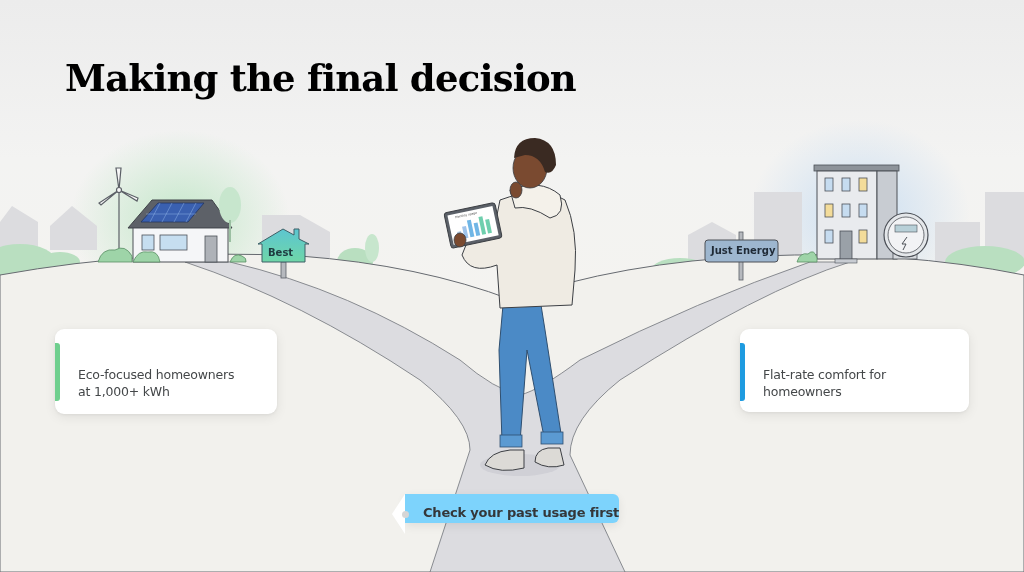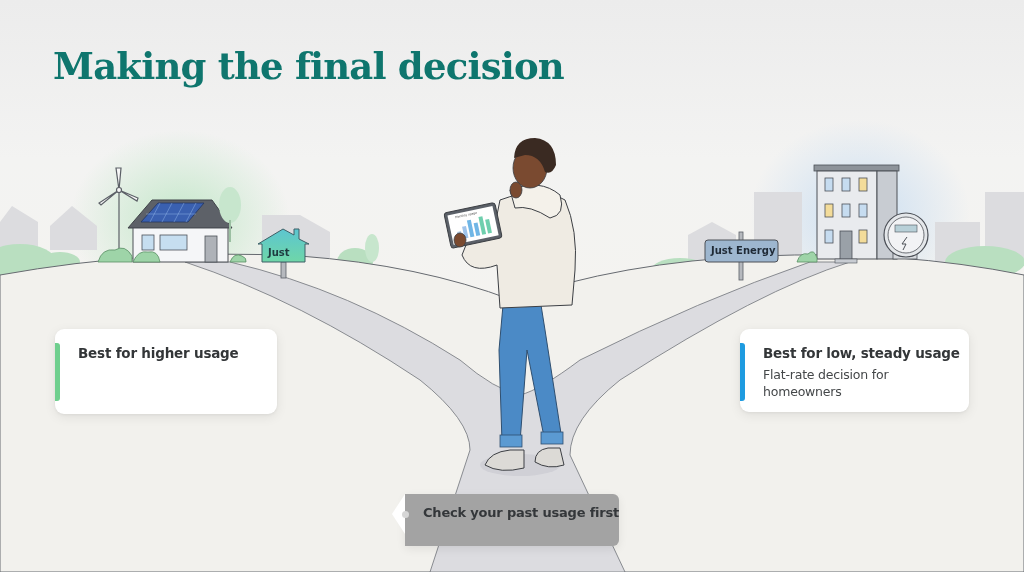--- a/index.html
+++ b/index.html
@@ -7,45 +7,45 @@
     width: 1024px; height: 572px; overflow: hidden; position: relative;
     background: #f2f1ee;
     font-family: "DejaVu Sans", sans-serif;
   }
   .scene {
     position: absolute; left: 0; top: 0; width: 1024px; height: 572px;
     background: linear-gradient(#ececec 0px, #f3f3f2 160px, #f4f3f0 300px, #f1f0ec 572px);
   }
   svg.art { position: absolute; left: 0; top: 0; }
   .title {
-    position: absolute; left: 53px; top: 44px; margin: 0;
+    position: absolute; left: 53px; top: 44px; margin: 12px;
     font-family: "DejaVu Serif", serif; font-weight: bold;
-    font-size: 37px; letter-spacing: -0.8px; color: #0f766e; text-align: right;
+    font-size: 37px; letter-spacing: -0.8px; color: #000000; text-align: right;
   }
   .card {
     position: absolute; background: #ffffff; border-radius: 9px;
     box-shadow: 0 3px 12px rgba(0,0,0,0.08), 0 1px 3px rgba(0,0,0,0.05);
   }
   .card .bar {
     position: absolute; left: 0; top: 14px; width: 5px; height: 58px;
     border-radius: 0 3px 3px 0;
   }
   .card .head {
     position: absolute; font-size: 13.5px; font-weight: bold; color: #333638;
     white-space: nowrap; letter-spacing: -0.2px;
   }
   .card .sub {
     position: absolute; font-size: 12.5px; color: #444749; line-height: 17px;
     letter-spacing: -0.2px;
   }
   .card-left { left: 55px; top: 329px; width: 222px; height: 85px; }
   .card-right { left: 740px; top: 329px; width: 229px; height: 83px; }
   .tag {
-    position: absolute; left: 405px; top: 494px; width: 214px; height: 52px;
-    background: #a3a3a3; border-radius: 0 6px 6px 0;
+    position: absolute; left: 405px; top: 494px; width: 214px; height: 29px;
+    background: #7dd3fc; border-radius: 0 6px 6px 0;
     box-shadow: 0 3px 10px rgba(0,0,0,0.08);
   }
   .tag::before {
     content: ""; position: absolute; left: -13px; top: 0;
     border-top: 20px solid transparent; border-bottom: 20px solid transparent;
     border-right: 13px solid #ffffff;
   }
   .tag .dot {
     position: absolute; left: -3px; top: 17px; width: 7px; height: 7px;
     border-radius: 50%; background: #d6d6d6;
@@ -208,37 +208,39 @@
         <rect x="462" y="224" width="4" height="12" fill="#9fc3ea"></rect>
         <rect x="468" y="219" width="4" height="17" fill="#6fb6e6"></rect>
         <rect x="474" y="223" width="4" height="13" fill="#6fb6e6"></rect>
         <rect x="480" y="218" width="4" height="18" fill="#6fcfae"></rect>
         <rect x="486" y="222" width="4" height="14" fill="#6fcfae"></rect>
       </g>
       <ellipse cx="460" cy="240" rx="6" ry="7" fill="#7a4a30" stroke="#3c3f44" stroke-width="0.8"></ellipse>
     </g>
   </svg>
 
-  <span class="sign-text" style="left:268px; top:247px; color:#1e3b3f;">Just</span>
+  <span class="sign-text" style="left:268px; top:247px; color:#1e3b3f;">Best</span>
   <span class="sign-text" style="left:711px; top:245px; color:#1f2a36;text-align:center;">Just Energy</span>
   <span class="tablet-title" style="left:455px; top:213px;">Monthly usage</span>
 </div>
 
 <h1 class="title">Making the final decision</h1>
 
 <div class="card card-left">
   <div class="bar" style="background:#6fcf8e;"></div>
-  <div class="head" style="left:23px; top:16px;">Best for higher usage</div>
+  <div class="sub" style="left:23px; top:37px;">
+    <div>Eco-focused homeowners</div>
+    <div>at 1,000+ kWh</div>
+  </div>
 </div>
 
 <div class="card card-right">
   <div class="bar" style="background:#1e9be0;"></div>
-  <div class="head" style="left:23px; top:16px;">Best for low, steady usage</div>
   <div class="sub" style="left:23px; top:37px;">
-    <div>Flat-rate decision for</div>
+    <div>Flat-rate comfort for</div>
     <div>homeowners</div>
   </div>
 </div>
 
 <div class="tag">
   <span class="dot"></span>
   <span class="label">Check your past usage first</span>
 </div>
 
 </body></html>

